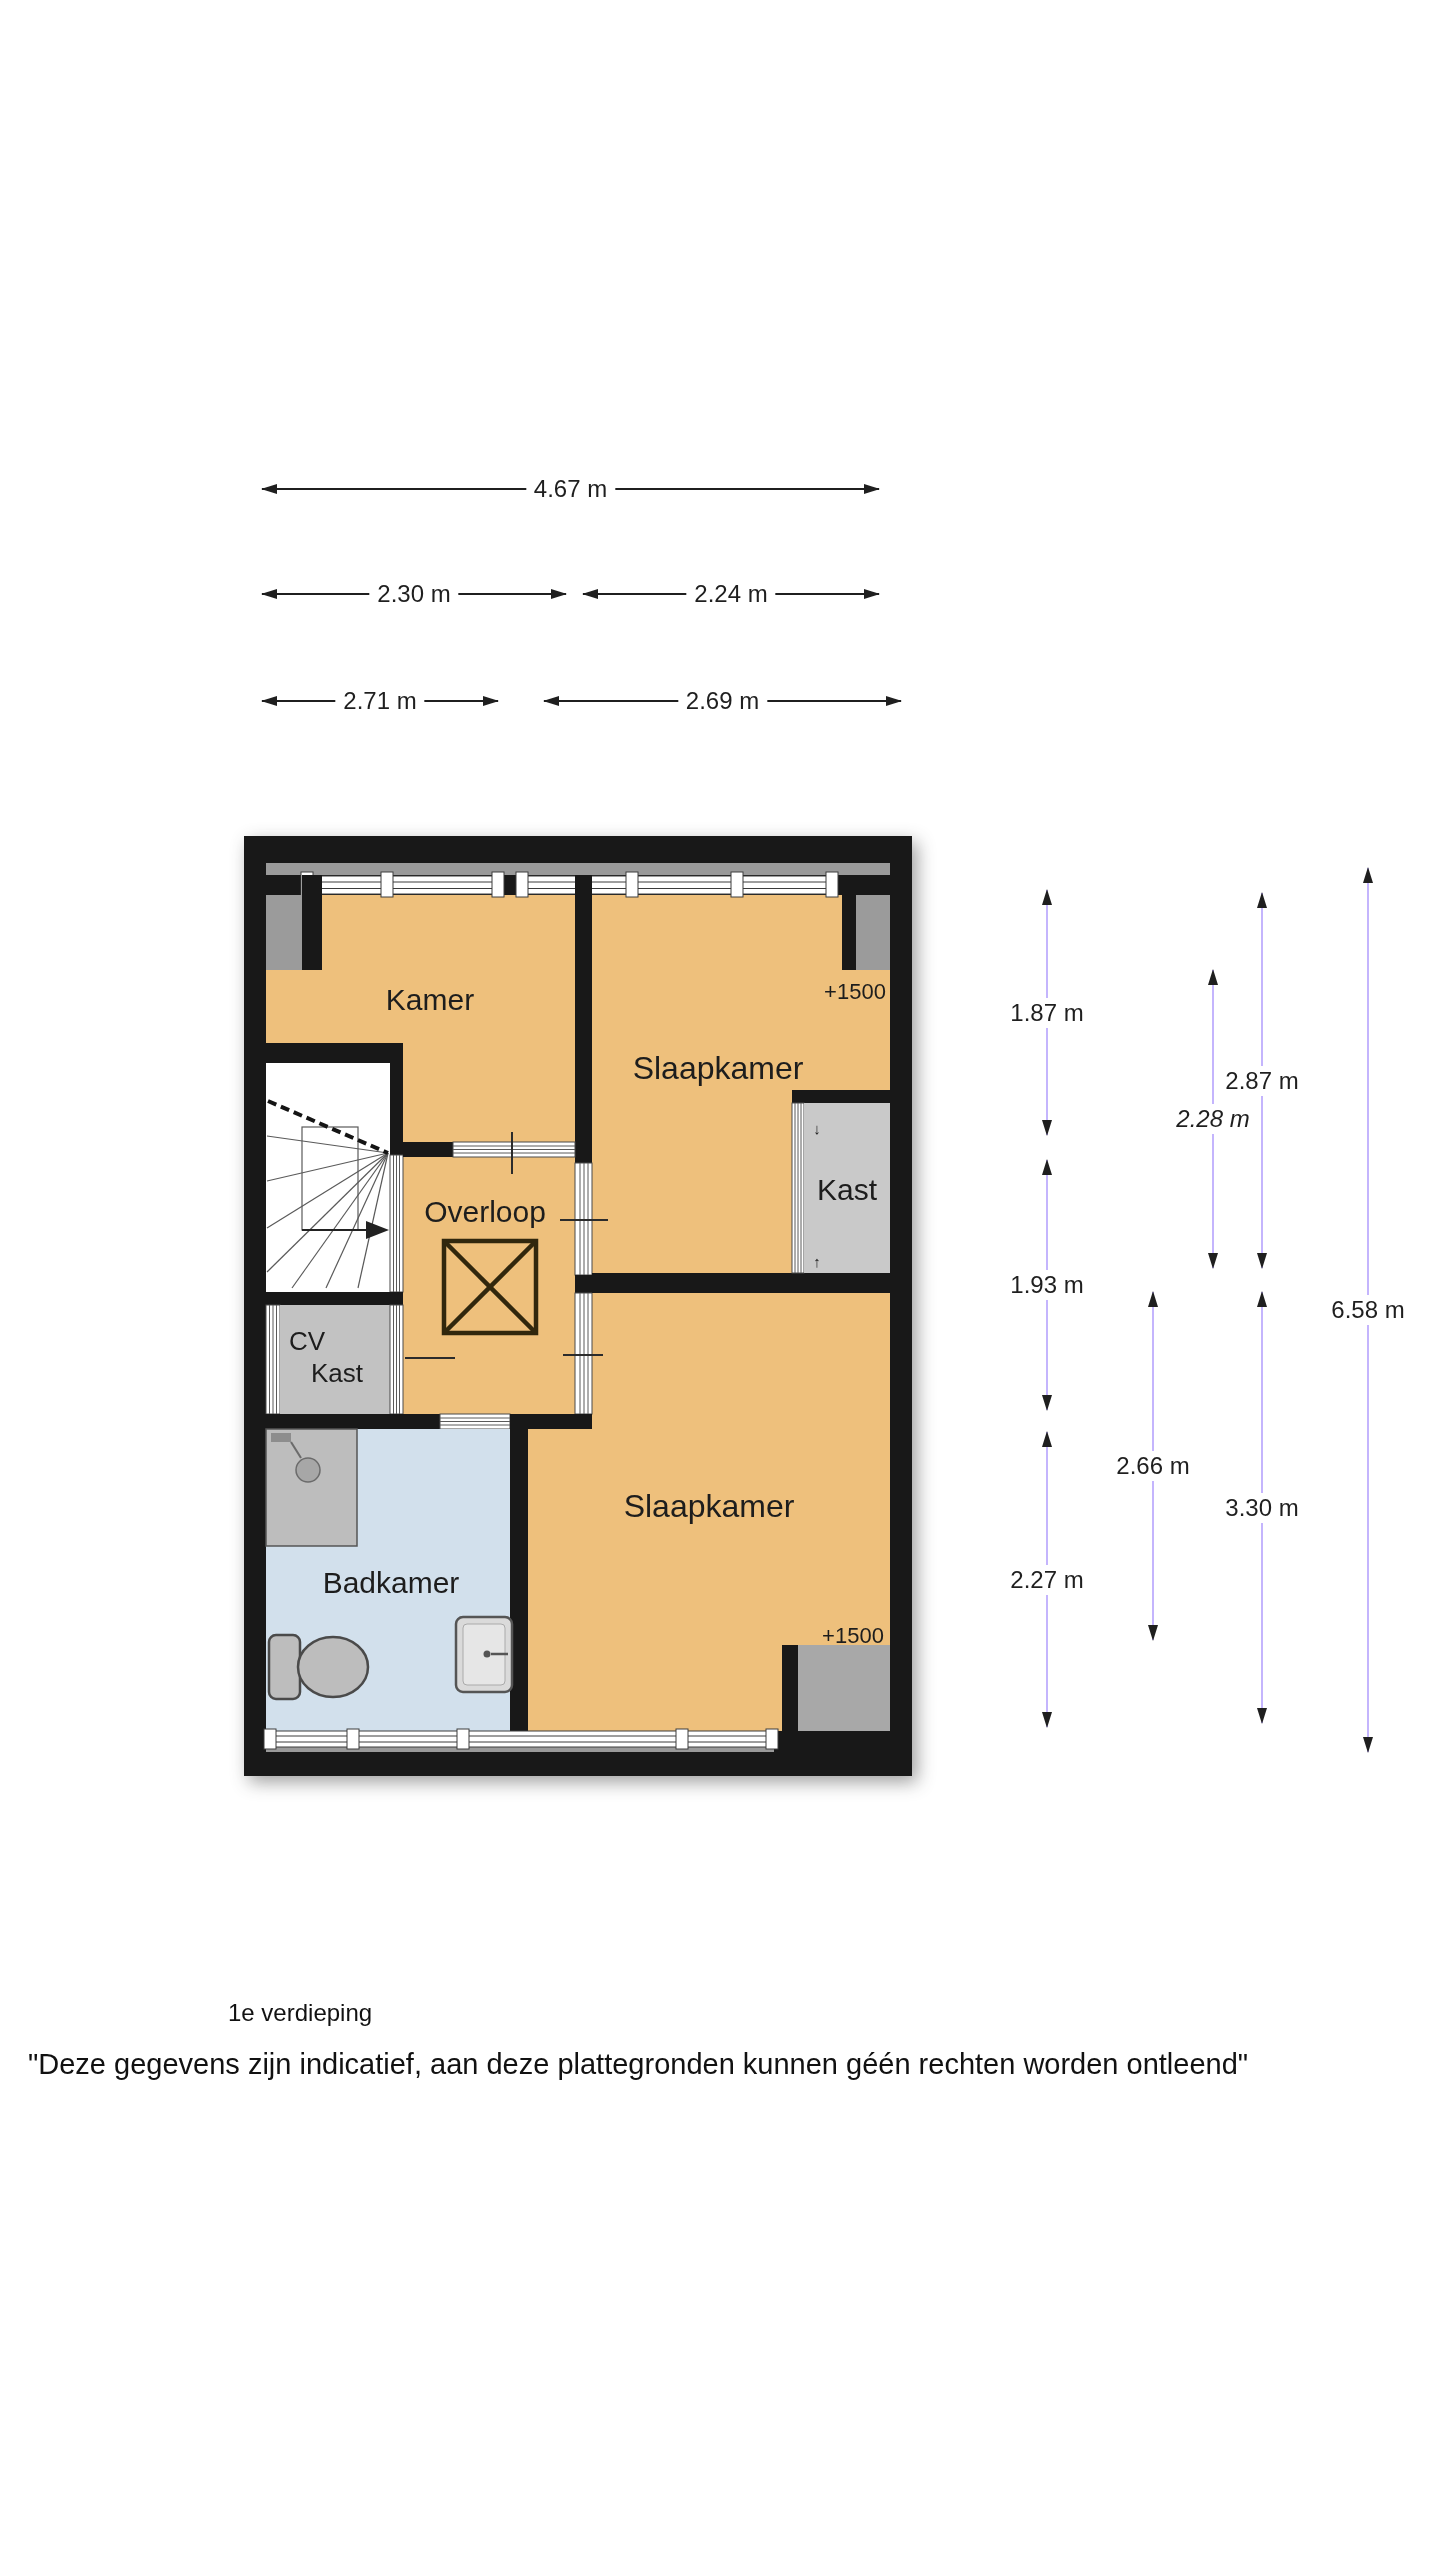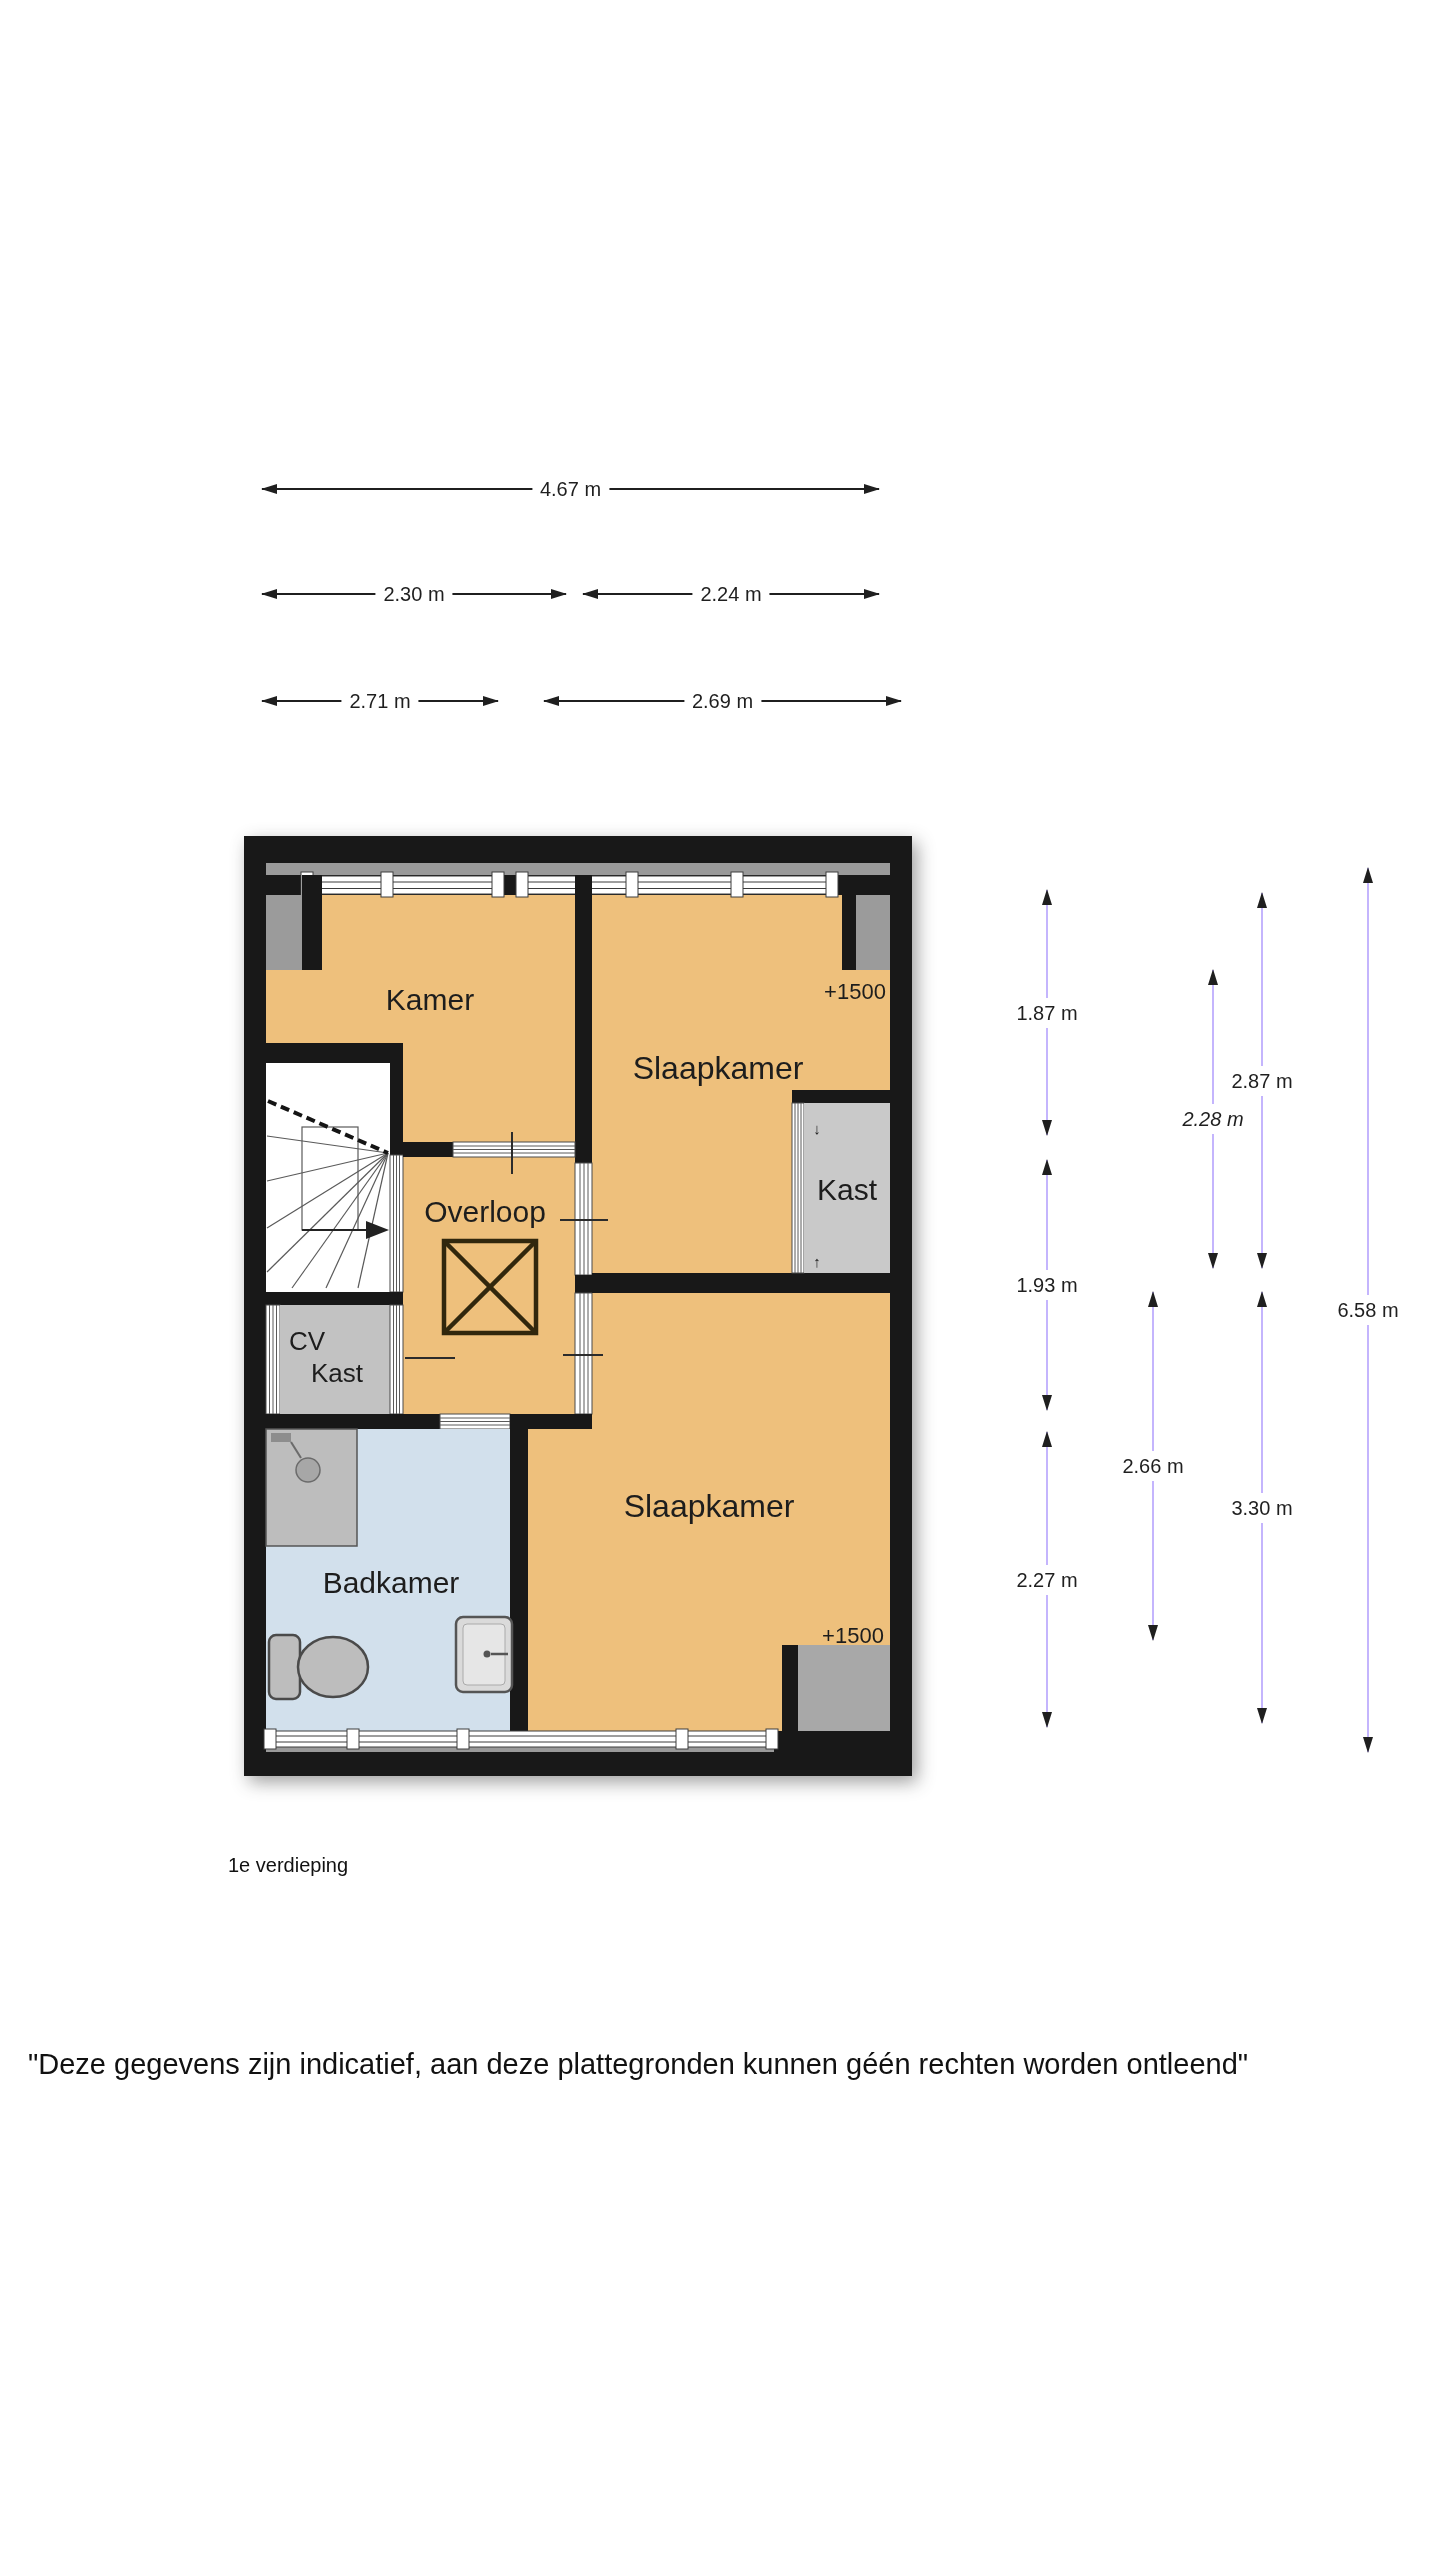--- a/index.html
+++ b/index.html
@@ -10,26 +10,26 @@
   .dim-h{position:absolute;height:0;border-top:2px solid #1f1f1f;}
   .dim-h::before{content:"";position:absolute;left:-1px;top:-6px;width:0;height:0;
     border-top:5px solid transparent;border-bottom:5px solid transparent;border-right:16px solid #1f1f1f;}
   .dim-h::after{content:"";position:absolute;right:-1px;top:-6px;width:0;height:0;
     border-top:5px solid transparent;border-bottom:5px solid transparent;border-left:16px solid #1f1f1f;}
   .dim-v{position:absolute;width:0;border-left:2px solid #c4b5fd;}
   .dim-v::before{content:"";position:absolute;top:-1px;left:-6px;width:0;height:0;
     border-left:5px solid transparent;border-right:5px solid transparent;border-bottom:16px solid #1f1f1f;}
   .dim-v::after{content:"";position:absolute;bottom:-1px;left:-6px;width:0;height:0;
     border-left:5px solid transparent;border-right:5px solid transparent;border-top:16px solid #1f1f1f;}
-  .dim-label{position:absolute;background:#fff;color:#1f1f1f;font-size:20px;line-height:28px;
+  .dim-label{position:absolute;background:#fff;color:#1f1f1f;font-size:24px;line-height:28px;
     white-space:nowrap;padding:1px 8px;}
   .dim-h > .dim-label{left:50%;top:-1px;transform:translate(-50%,-50%);}
   .dim-v > .dim-label{left:-1px;top:50%;transform:translate(-50%,-50%);}
 
-  .caption{position:absolute;left:228px;top:1854px;font-size:20px;color:#111;}
+  .caption{position:absolute;left:228px;top:1999px;font-size:24px;color:#111;}
   .disclaimer{position:absolute;left:28px;top:2048px;font-size:29px;color:#111;white-space:nowrap;}
 
   .plan{position:absolute;left:244px;top:836px;filter:drop-shadow(5px 6px 9px rgba(40,40,40,0.45));}
   .plan text{font-family:"Liberation Sans","DejaVu Sans",sans-serif;fill:#1d1d1d;}
 </style>
 </head>
 <body>
 
 <div class="page">
 

